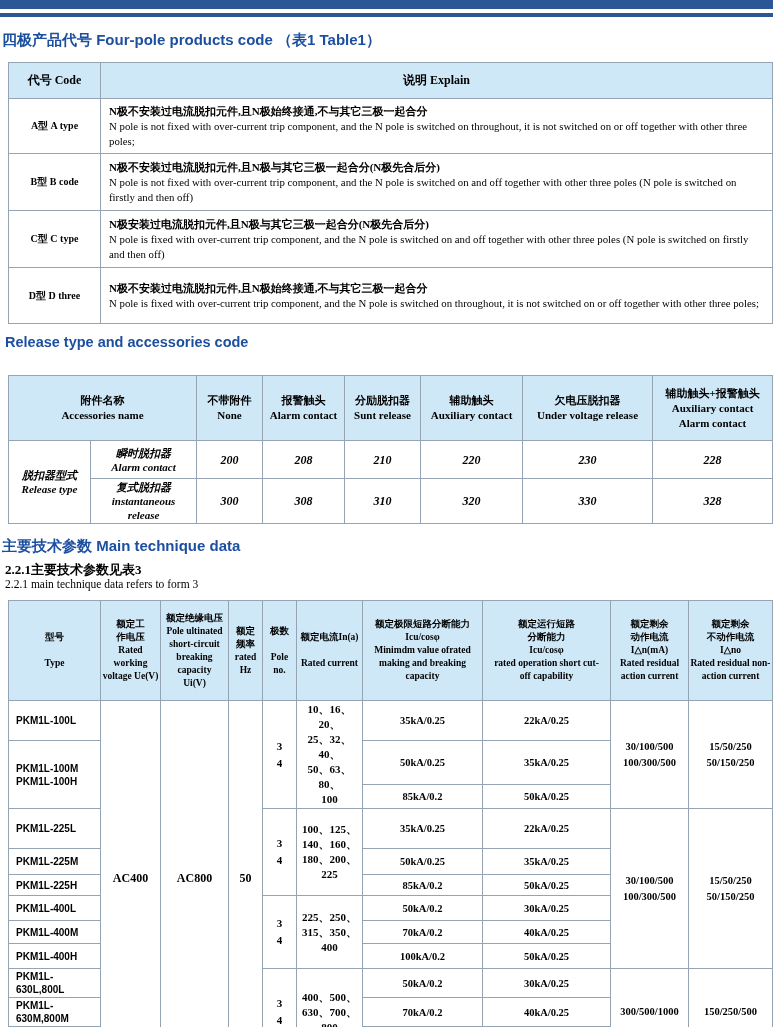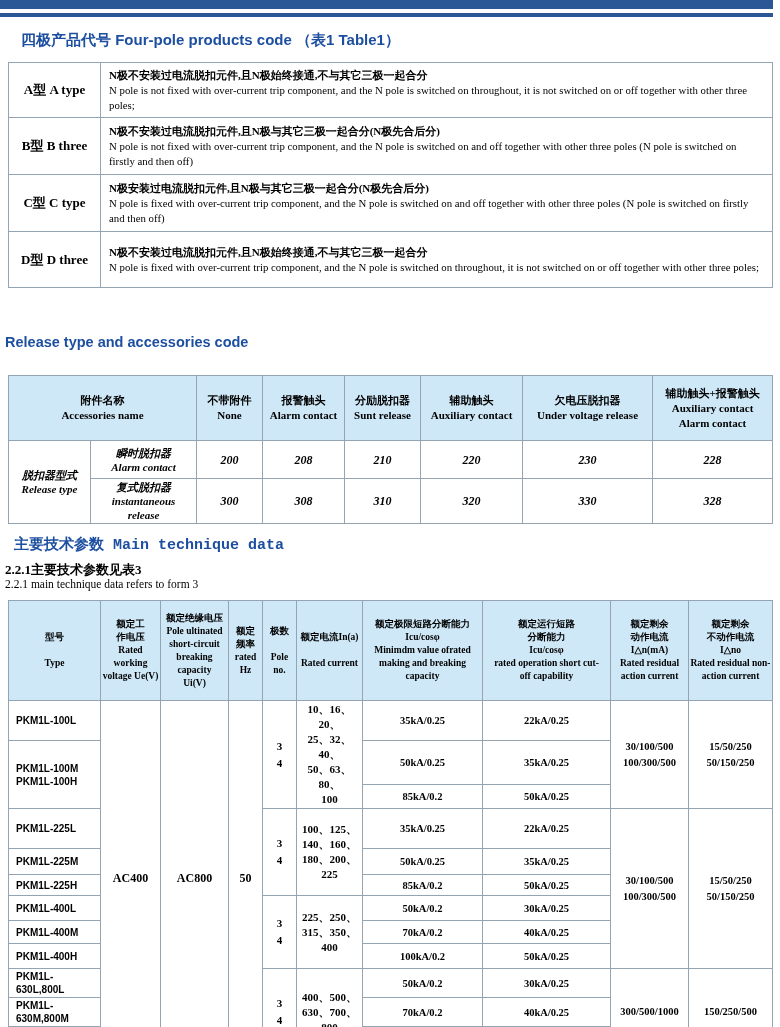--- a/index.html
+++ b/index.html
@@ -30,21 +30,21 @@
     padding:1px 4px;
     vertical-align:middle;
     text-align:center;
     overflow:hidden;
   }
   table { border:1px solid #7d8e9c; }
   th { background:var(--table_header_bg,#cfe8f7); font-weight:bold; }
 
   
   .t1 th { font-size:12px; height:33px; }
-  .t1 .code-cell { font-weight:bold; font-size:13px; }
+  .t1 .code-cell { font-weight:bold; font-size:10px; }
   .t1 .explain-cell { text-align:left; padding:3px 8px; }
   .t1 .cn { font-weight:bold; font-size:11px; line-height:15px; }
   .t1 .en { font-size:10.8px; line-height:15px; }
 
   
   .t2 th { font-size:11px; line-height:15px; }
   .t2 td { font-size:11px; line-height:14px;font-style:italic; }
   .t2 .val { font-weight:bold; font-size:12px; }
   .t2 .grp, .t2 .nm { font-weight:bold; }
 
@@ -60,37 +60,41 @@
   .t3 .cur-cell { font-weight:bold; font-size:11px; line-height:15px; }
   .t3 .ka-cell { font-weight:bold; font-size:10.5px; }
   .t3 .res-cell { font-weight:bold; font-size:10.5px; line-height:16px; }
 </style>
 </head>
 <body>
 
 <div class="abs bar" style="left:0; top:2; width:773px; height:9px;"></div>
 <div class="abs bar" style="left:0; top:13px; width:773px; height:4px;"></div>
 
-<div class="abs sec-title" style="left:21px; top:31px;">四极产品代号 Four-pole products code （表1 Table1）</div>
+<div class="abs sec-title" style="left:2px; top:31px;">四极产品代号 Four-pole products code （表1 Table1）</div>
 
 <table class="abs t1" style="left:8px; top:62px;">
   <colgroup>
       <col style="width:92px">
       <col style="width:672px">
     </colgroup>
   <tbody>
+      <tr>
+    <th>代号 Code</th>
+    <th>说明 Explain</th>
+  </tr>
   <tr style="height:55px">
     <td class="code-cell">A型 A type</td>
     <td class="explain-cell">
       <div class="cn">N极不安装过电流脱扣元件,且N极始终接通,不与其它三极一起合分</div>
       <div class="en">N pole is not fixed with over-current trip component, and the N pole is switched on throughout, it is not switched on or off together with other three poles;</div>
     </td>
   </tr>
   <tr style="height:57px">
-    <td class="code-cell">B型 B three</td>
+    <td class="code-cell">B型 B code</td>
     <td class="explain-cell">
       <div class="cn">N极不安装过电流脱扣元件,且N极与其它三极一起合分(N极先合后分)</div>
       <div class="en">N pole is not fixed with over-current trip component, and the N pole is switched on and off together with other three poles (N pole is switched on firstly and then off)</div>
     </td>
   </tr>
   <tr style="height:57px">
     <td class="code-cell">C型 C type</td>
     <td class="explain-cell">
       <div class="cn">N极安装过电流脱扣元件,且N极与其它三极一起合分(N极先合后分)</div>
       <div class="en">N pole is fixed with over-current trip component, and the N pole is switched on and off together with other three poles (N pole is switched on firstly and then off)</div>
@@ -157,21 +161,21 @@
     <td class="val">300</td>
     <td class="val">308</td>
     <td class="val">310</td>
     <td class="val">320</td>
     <td class="val">330</td>
     <td class="val">328</td>
   </tr>
 </tbody>
   </table>
 
-<div class="abs sec-title" style="left:14px; top:537px;font-family:Liberation Mono, monospace;">主要技术参数 Main  technique data</div>
+<div class="abs sec-title" style="left:2px; top:537px;">主要技术参数 Main  technique data</div>
 <div class="abs note-cn" style="left:5px; top:561px;">2.2.1主要技术参数见表3</div>
 <div class="abs note-en" style="left:5px; top:578px;">2.2.1 main technique data refers to form 3</div>
 
 <table class="abs t3" style="left:8px; top:600px;">
   <colgroup>
     <col style="width:92px">
       <col style="width:60px">
       <col style="width:68px">
       <col style="width:34px">
       <col style="width:34px">

